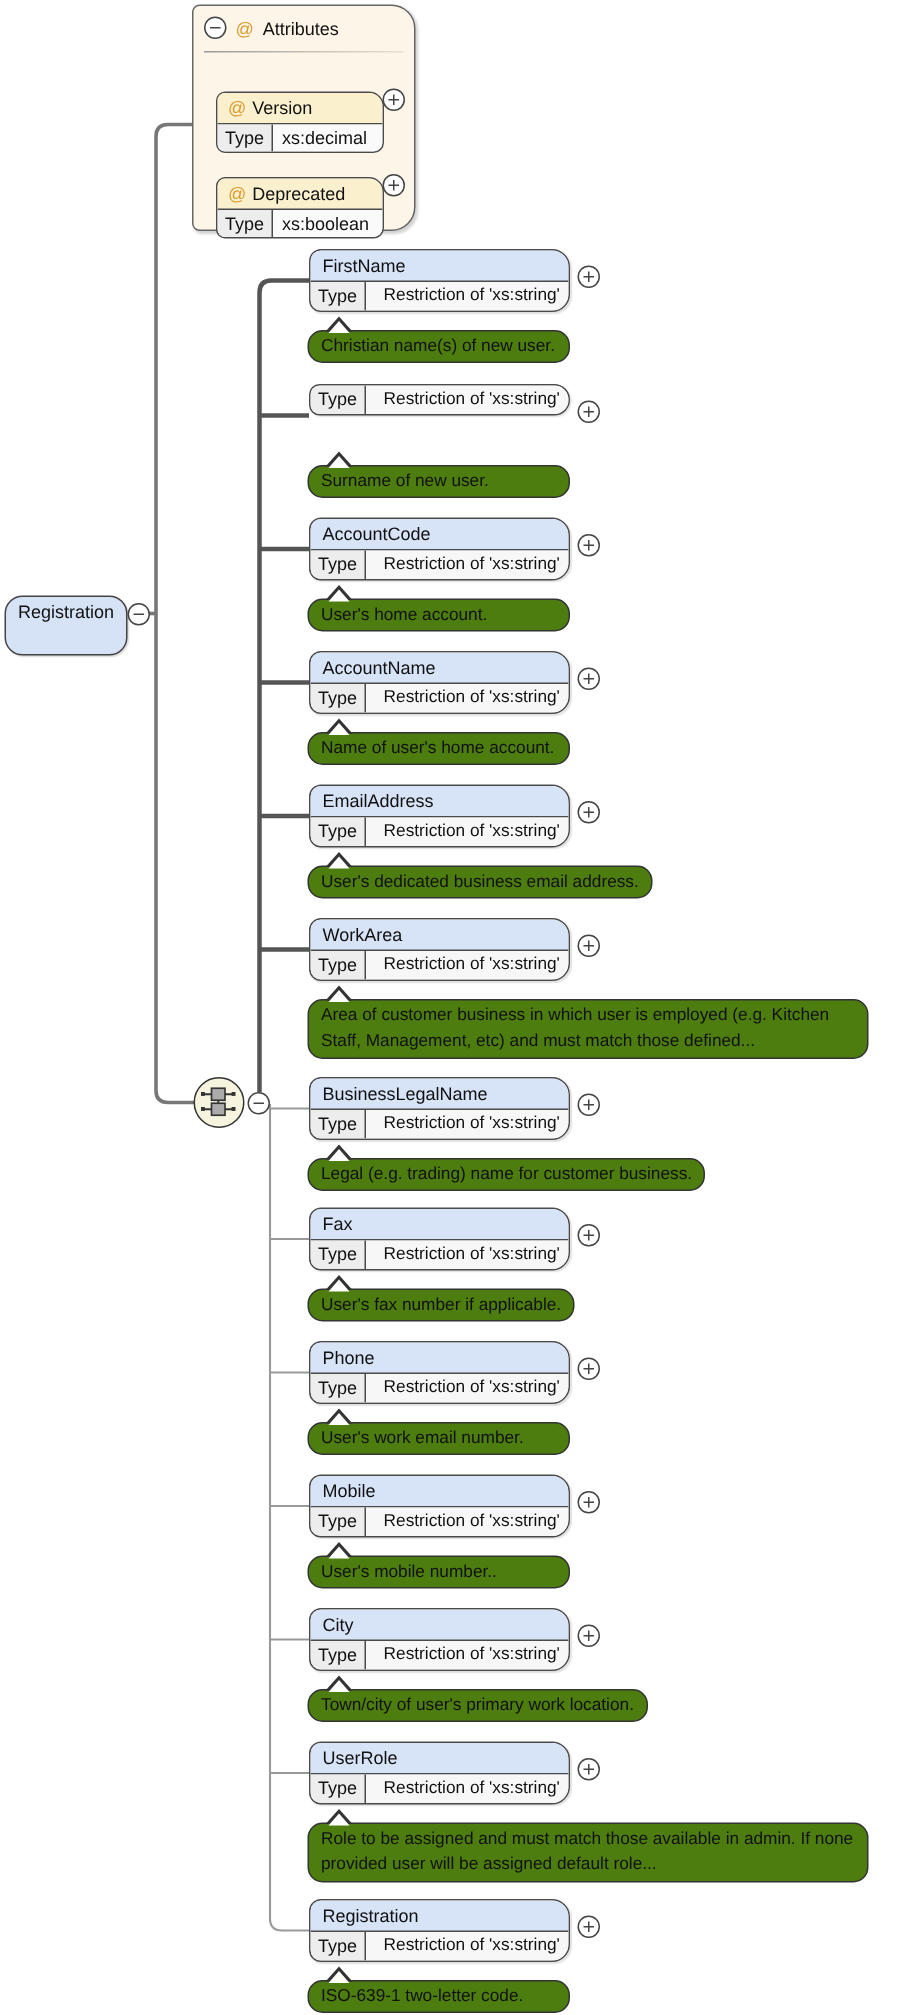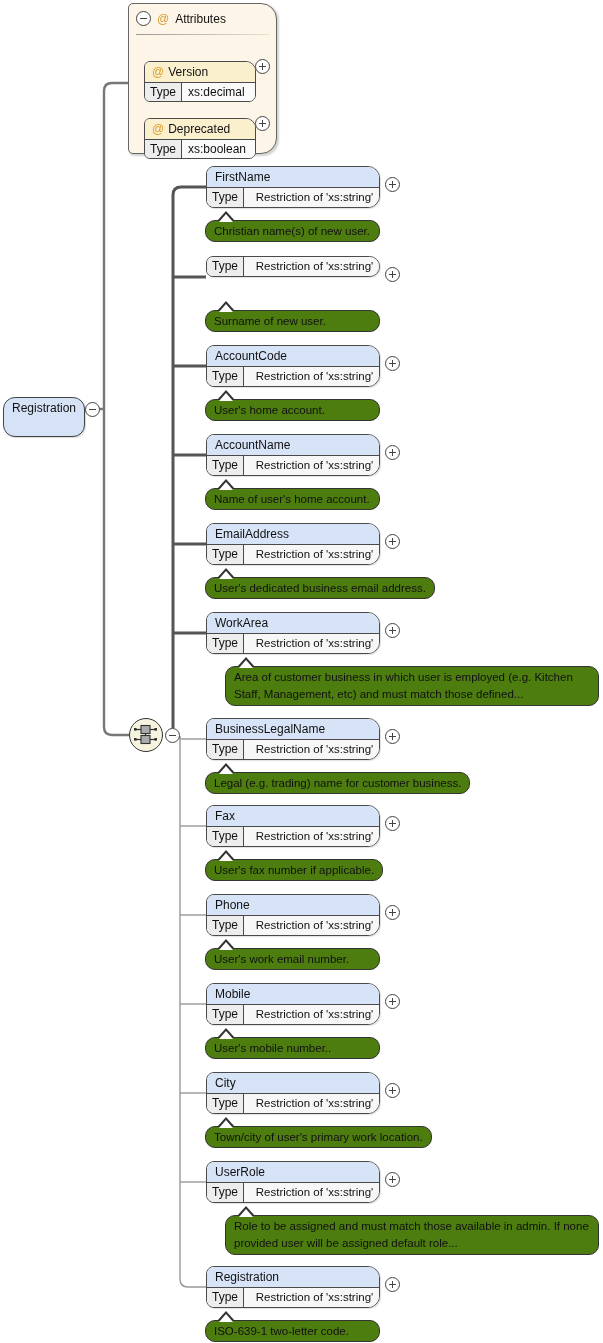--- a/index.html
+++ b/index.html
@@ -80,21 +80,21 @@
     font-size:11.5px;line-height:20px;padding:0 8px;white-space:nowrap;z-index:2;
   }
   .anno::before{
     content:'';position:absolute;top:-10px;left:11px;width:0;height:0;
     border-left:9px solid transparent;border-right:9px solid transparent;border-bottom:10px solid #333;
   }
   .anno::after{
     content:'';position:absolute;top:-7px;left:13px;width:0;height:0;
     border-left:7px solid transparent;border-right:7px solid transparent;border-bottom:8px solid #fff;
   }
-  .anno.two{white-space:normal;width:374px;line-height:17px;padding:2px 8px;margin-left:20px;}
+  .anno.two{white-space:normal;width:374px;line-height:17px;padding:2px 8px;}
 </style>
 </head>
 <body>
 
 <div class="canvas">
 
   <svg class="wires" width="603" height="1343">
 
     <path d="M128,83 H112 Q104,83 104,91 V727 Q104,735 112,735 H130" stroke="#777" stroke-width="2.4" fill="none"></path>
     <path d="M98,409 H104" stroke="#777" stroke-width="2.4" fill="none"></path>

